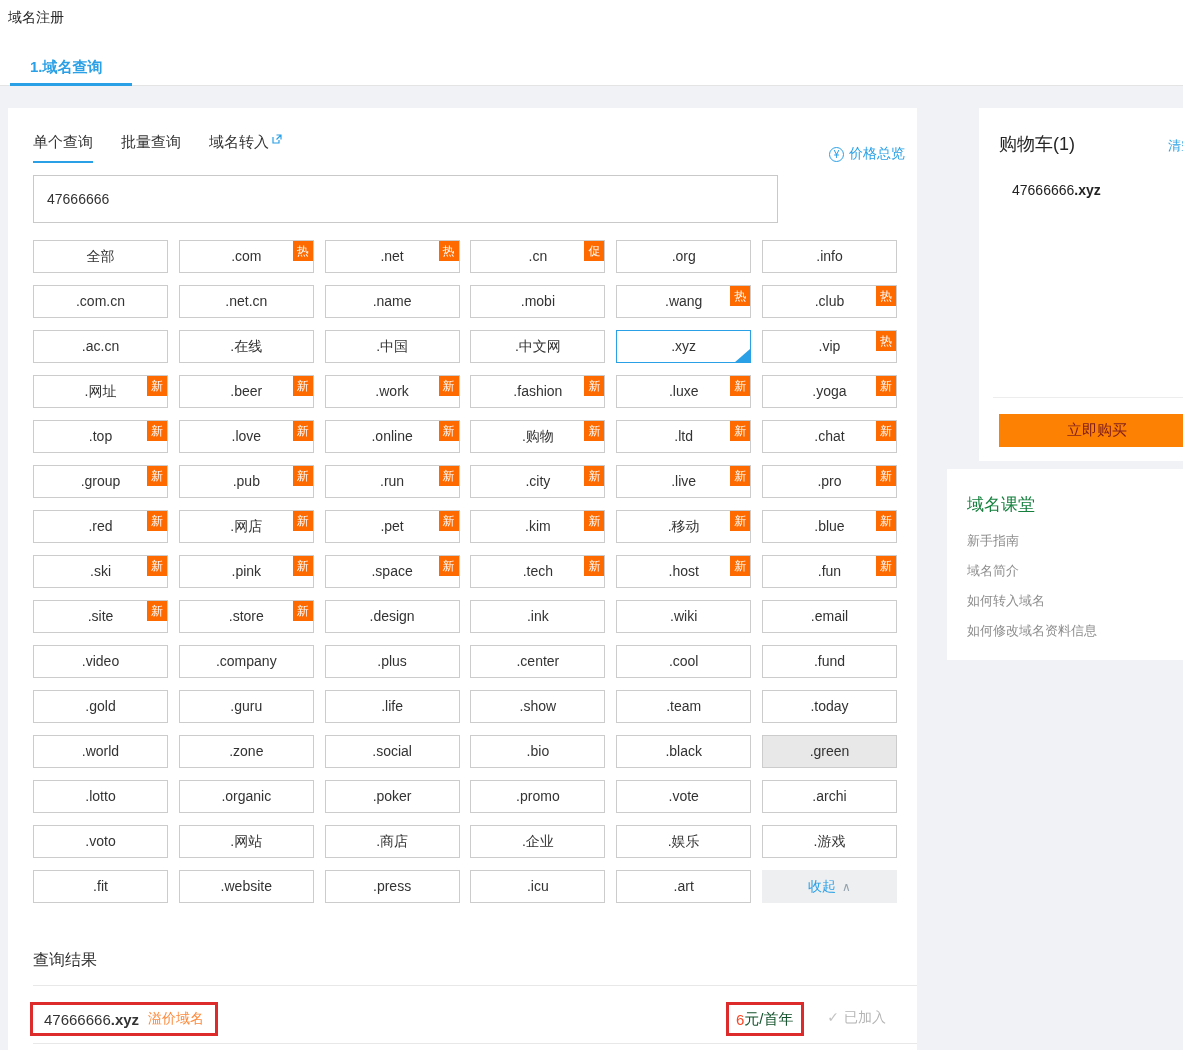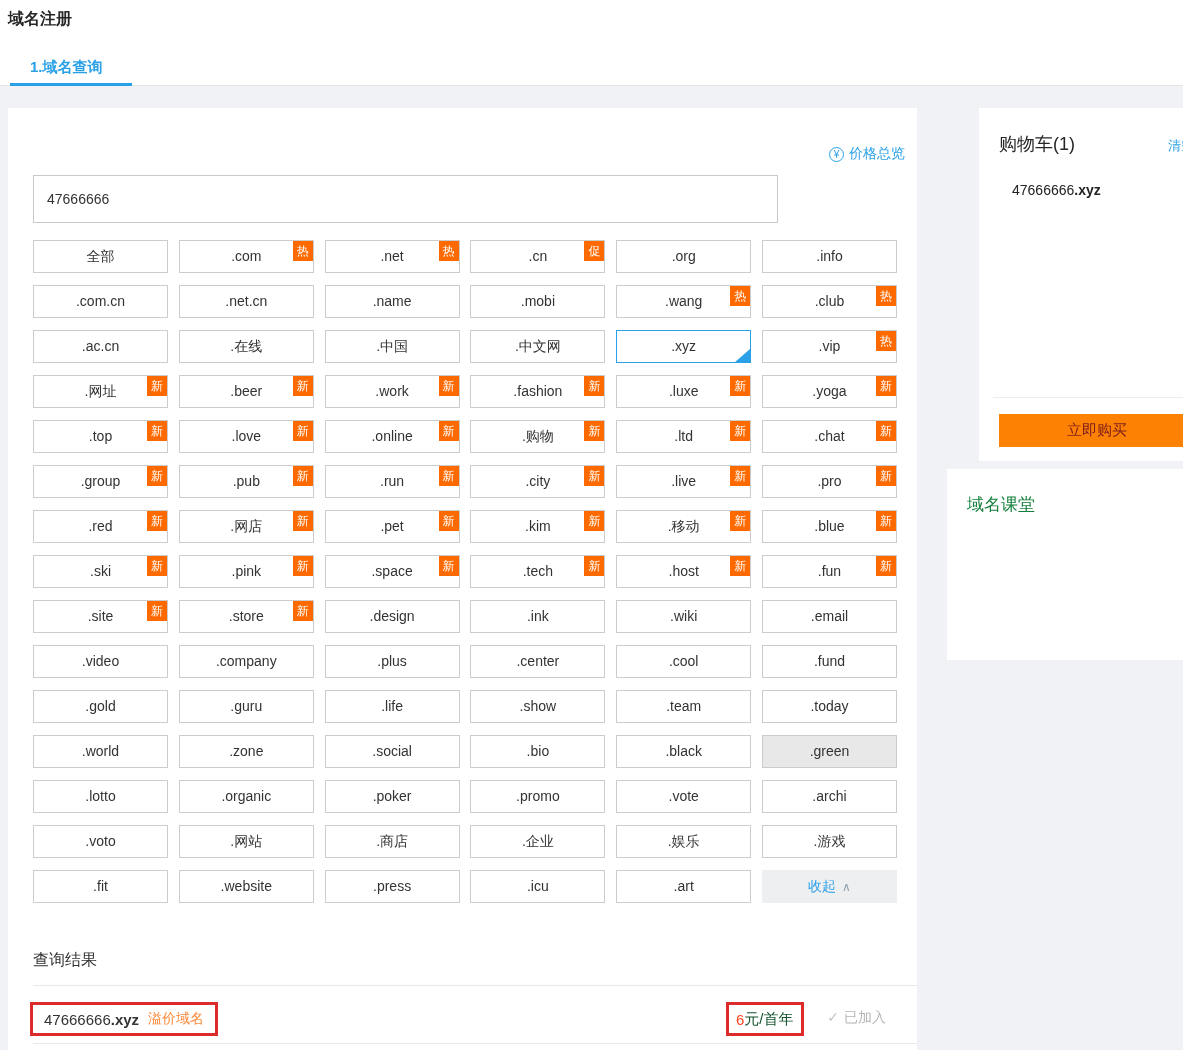--- a/index.html
+++ b/index.html
@@ -5,21 +5,21 @@
   * { box-sizing: border-box; margin: 0; padding: 0; }
   html,body { width:1183px; height:1050px; }
   body {
     position: relative;
     font-family: "Liberation Sans", "DejaVu Sans", sans-serif;
     background: #ffffff;
     color: #333;
     overflow: hidden;
   }
   
-  .page-title { position:absolute; top:9px; left:8px; font-size:16px; color:#262626; font-weight:700; }
+  .page-title { position:absolute; top:9px; left:8px; font-size:14px; color:#262626; font-weight:400; }
   .step-tab-1 { position:absolute; top:58px; left:30px; font-size:15px; font-weight:bold; color:#2aa0e6; }
   .step-tab-2 { position:absolute; top:58px; left:181px; font-size:15px; color:#9b9b9b;margin-top:40px; }
   .top-divider { position:absolute; top:85px; left:0; width:1183px; height:1px; background:#e4e4e4; }
   .step-underline { position:absolute; top:83px; left:10px; width:122px; height:3px; background:#2aa0e6; }
   
   .content-bg { position:absolute; top:86px; left:0; width:1183px; height:964px; background:#f0f2f5; }
   
   .main-panel { position:absolute; left:8px; top:108px; width:909px; height:942px; background:#fff; }
   .query-tabs { position:absolute; top:25px; left:25px; display:flex; gap:28px; font-size:15px; }
   .qtab { color:#333; padding-bottom:9px; cursor:pointer; position:relative; }
@@ -72,20 +72,28 @@
 <div class="page-title">域名注册</div>
 <span class="step-tab-1">1.域名查询</span>
 <span class="step-tab-2">2.提交订单</span>
 <div class="top-divider"></div>
 <div class="step-underline"></div>
 
 <div class="content-bg"></div>
 
 <div class="main-panel">
 
+  <div class="query-tabs">
+    <span class="qtab active">单个查询</span>
+    <span class="qtab">批量查询</span>
+    <span class="qtab"><span>域名转入</span><span class="ext-icon"><svg width="10" height="10" viewBox="0 0 10 10">
+            <path d="M1 3 L1 9 L7 9 L7 6" fill="none" stroke="#2aa0e6" stroke-width="1.2"></path>
+            <path d="M4.5 1 L9 1 L9 5.5 M9 1 L4.5 5.5" fill="none" stroke="#2aa0e6" stroke-width="1.2"></path>
+          </svg></span></span>
+  </div>
 
   <div class="price-overview">
     <span class="yen-circle">¥</span>
     <span>价格总览</span>
   </div>
 
   <input class="search-input" value="47666666" style="">
 
   <div class="tld-grid" id="tld-grid">
       <div class="tld-cell">全部</div>
@@ -203,13 +211,19 @@
 <div class="side-card cart-card">
   <div class="cart-title">购物车(1)</div>
   <span class="cart-clear">清空</span>
   <div class="cart-item"><span>47666666</span><b>.xyz</b></div>
   <div class="cart-divider"></div>
   <button class="buy-btn">立即购买</button>
 </div>
 
 <div class="side-card classroom-card">
   <div class="classroom-title">域名课堂</div>
+  <ul class="classroom-links" id="classroom-links">
+      <li>新手指南</li>
+      <li>域名简介</li>
+      <li>如何转入域名</li>
+      <li>如何修改域名资料信息</li>
+    </ul>
 </div>
 
 </body></html>

